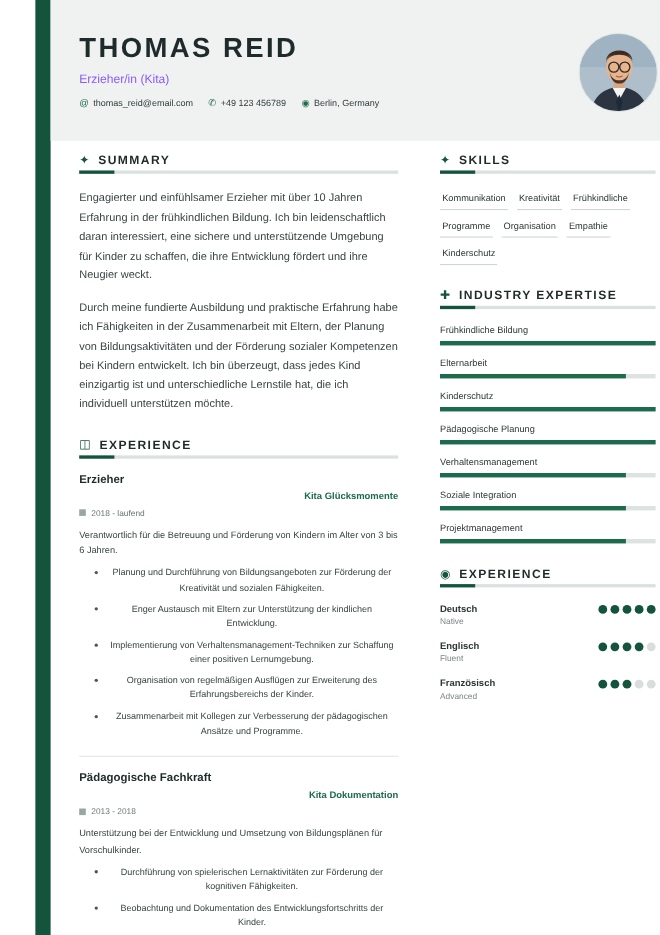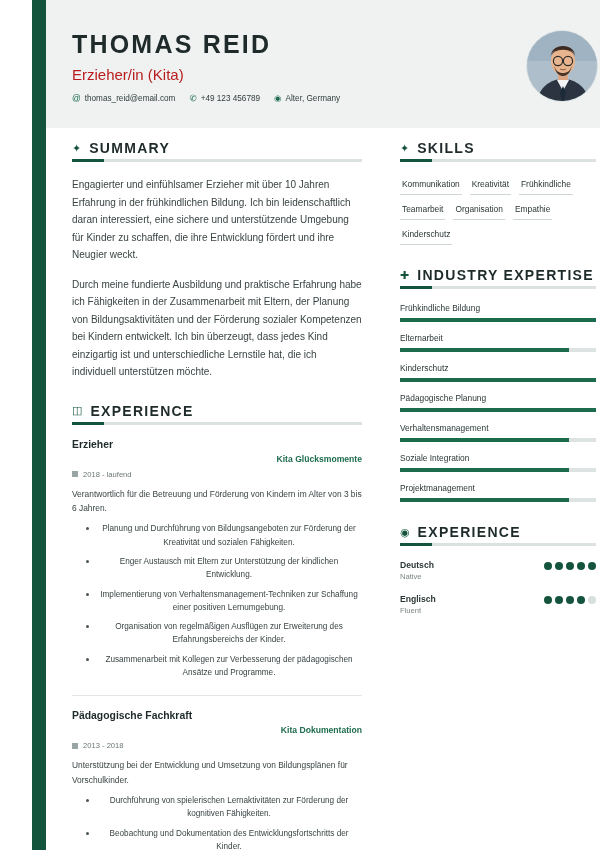--- a/index.html
+++ b/index.html
@@ -29,22 +29,22 @@
     padding: 30px 34px 0 26px;
   }
   .name {
     font-size: 25px;
     font-weight: bold;
     letter-spacing: 2.2px;
     color: #1f2a2a;
     margin-bottom: 7px;
   }
   .job-title {
-    font-size: 15px;
-    color: #b91c1c;
+    font-size: 11px;
+    color: #8b5cf6;
     margin-bottom: 11px;
   }
   .contact-row {
     display: flex;
     align-items: center;
     gap: 14px;
     flex-wrap: wrap;
   }
   .contact-item {
     display: flex;
@@ -89,21 +89,21 @@
     align-items: center;
     gap: 8px;
     margin-bottom: 3px;
   }
   .sec-ic {
     color: #15543c;
     font-size: 11px;
     line-height: 1;
   }
   .sec-title {
-    font-size: 14px;
+    font-size: 11px;
     font-weight: bold;
     letter-spacing: 1.3px;
     color: #1f2a2a;
   }
   .rule {
     height: 3px;
     background: #dbe0e0;
     position: relative;
     margin-bottom: 14px;
   }
@@ -263,21 +263,21 @@
       <div class="contact-item">
         <span class="ci">@</span>
         <span>thomas_reid@email.com</span>
       </div>
       <div class="contact-item">
         <span class="ci">✆</span>
         <span>+49 123 456789</span>
       </div>
       <div class="contact-item">
         <span class="ci">◉</span>
-        <span>Alter, Germany</span>
+        <span>Berlin, Germany</span>
       </div>
     </div>
 
     <div class="avatar">
       <svg width="72" height="72" viewBox="0 0 72 72" aria-hidden="true">
         <rect x="0" y="0" width="72" height="72" fill="#aebfcb"></rect>
         <rect x="0" y="0" width="72" height="30" fill="#9fb3c2"></rect>
 
         <path d="M10 72 C12 54 26 48 36 48 C46 48 60 54 62 72 Z" fill="#2b3440"></path>
 
@@ -362,21 +362,21 @@
     <div class="sec">
       <div class="sec-head">
         <span class="sec-ic">✦</span>
         <span class="sec-title">SKILLS</span>
       </div>
       <div class="rule"></div>
       <div class="chips">
         <span class="chip">Kommunikation</span>
         <span class="chip">Kreativität</span>
         <span class="chip">Frühkindliche</span>
-        <span class="chip">Teamarbeit</span>
+        <span class="chip">Programme</span>
         <span class="chip">Organisation</span>
         <span class="chip">Empathie</span>
         <span class="chip">Kinderschutz</span>
       </div>
     </div>
 
     <div class="sec">
       <div class="sec-head">
         <span class="sec-ic">✚</span>
         <span class="sec-title">INDUSTRY EXPERTISE</span>
@@ -449,16 +449,27 @@
         <div class="lang-name">Englisch</div>
         <div class="lang-level">Fluent</div>
         <div class="dots">
             <span class="dot on"></span>
             <span class="dot on"></span>
             <span class="dot on"></span>
             <span class="dot on"></span>
             <span class="dot"></span>
           </div>
       </div>
+      <div class="lang-item">
+        <div class="lang-name">Französisch</div>
+        <div class="lang-level">Advanced</div>
+        <div class="dots">
+            <span class="dot on"></span>
+            <span class="dot on"></span>
+            <span class="dot on"></span>
+            <span class="dot"></span>
+            <span class="dot"></span>
+          </div>
+      </div>
     </div>
   </div>
 
 </div>
 
 </body></html>

